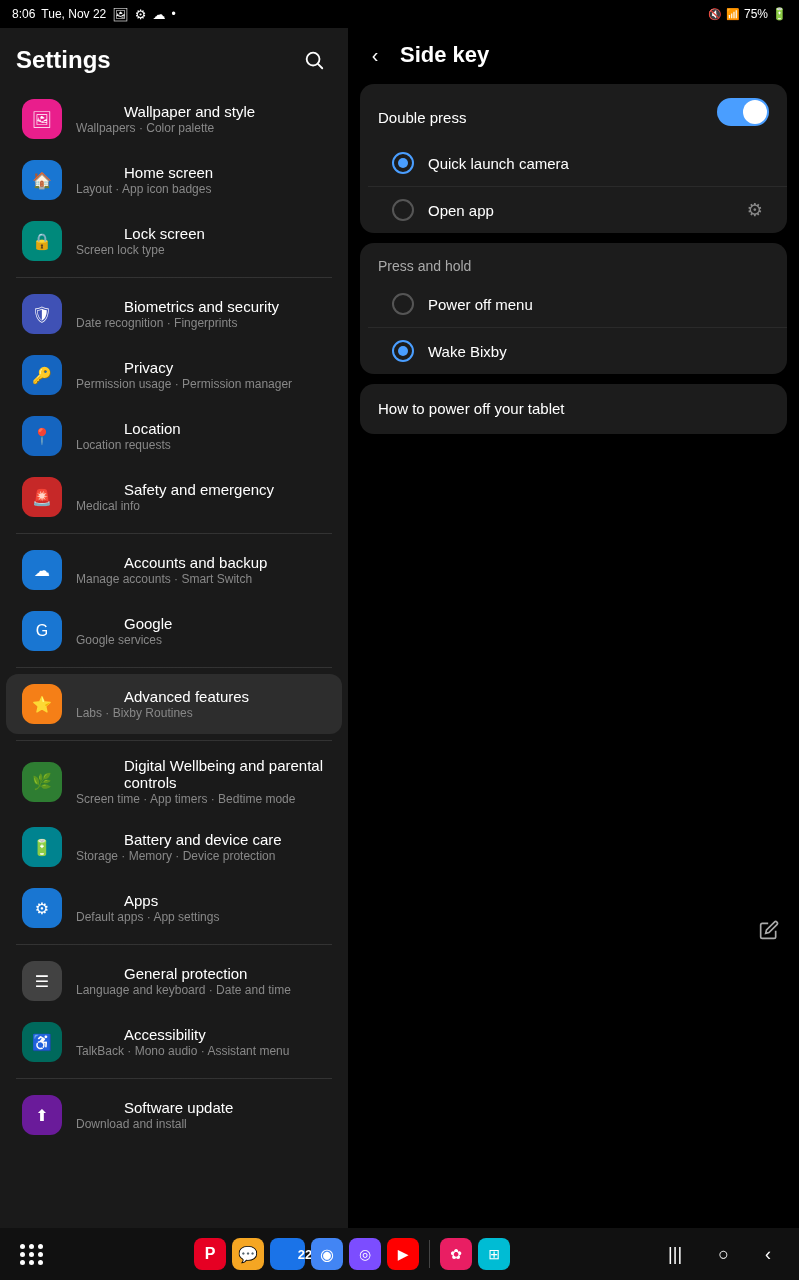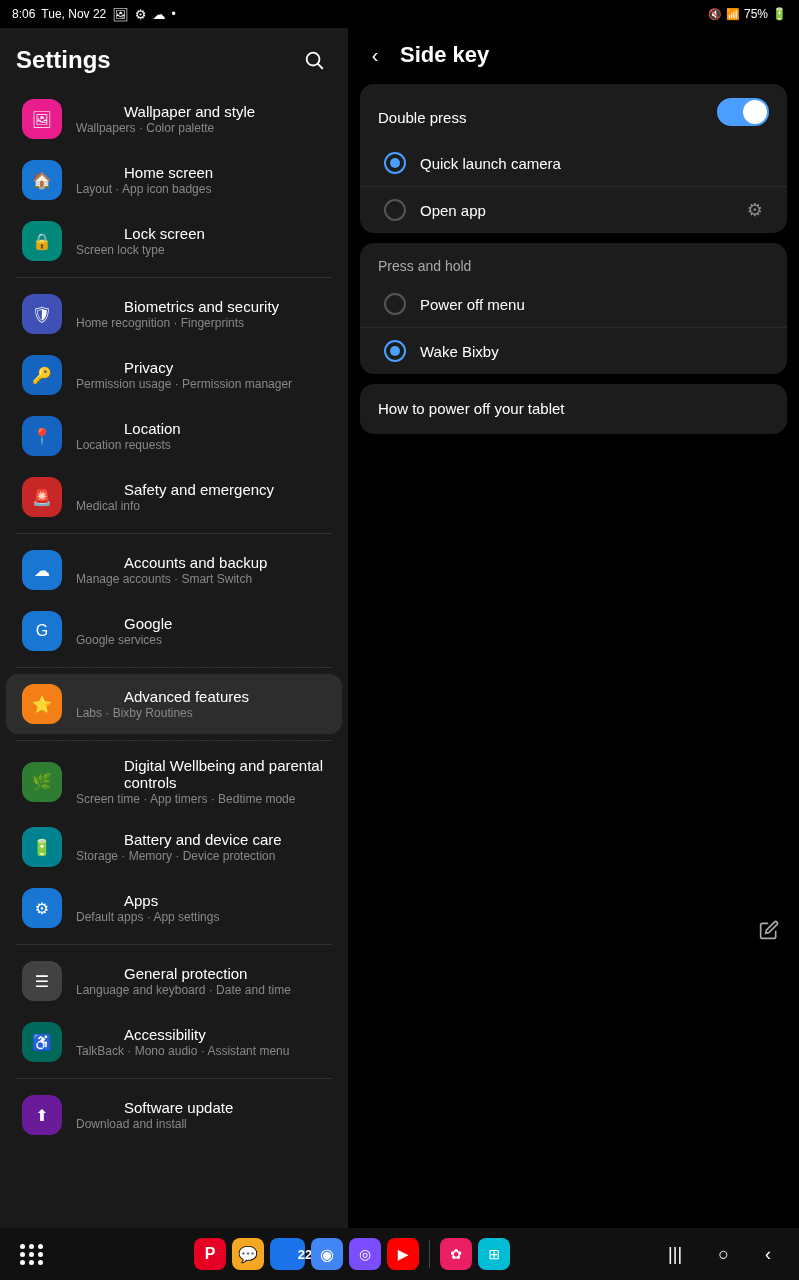--- a/index.html
+++ b/index.html
@@ -151,20 +151,21 @@
       color: #aaa;
       padding: 14px 18px 8px;
     }
 
     .option-row {
       display: flex;
       align-items: center;
       padding: 12px 24px;
       cursor: pointer;
       border-bottom: 1px solid #2a2a2a;
+      margin-left: 8px;
     }
 
     .option-row:last-child { border-bottom: none; }
 
     .radio-btn {
       width: 22px;
       height: 22px;
       border-radius: 50%;
       border: 2px solid #555;
       display: flex;
@@ -377,21 +378,21 @@
       <div class="item-text">
         <div class="item-title">Lock screen</div>
         <div class="item-subtitle">Screen lock type</div>
       </div>
     </div>
         <div class="divider"></div>
         <div class="settings-item">
       <div class="item-icon icon-indigo" style="font-size:16px;">🛡</div>
       <div class="item-text">
         <div class="item-title">Biometrics and security</div>
-        <div class="item-subtitle">Home recognition · Fingerprints</div>
+        <div class="item-subtitle">Date recognition · Fingerprints</div>
       </div>
     </div>
         <div class="settings-item">
       <div class="item-icon icon-bluelight" style="font-size:16px;">🔑</div>
       <div class="item-text">
         <div class="item-title">Privacy</div>
         <div class="item-subtitle">Permission usage · Permission manager</div>
       </div>
     </div>
         <div class="settings-item">

